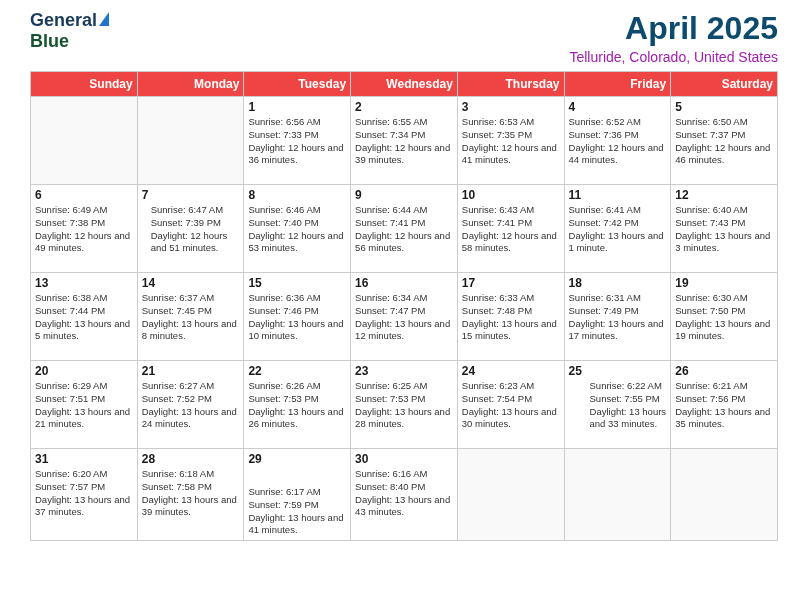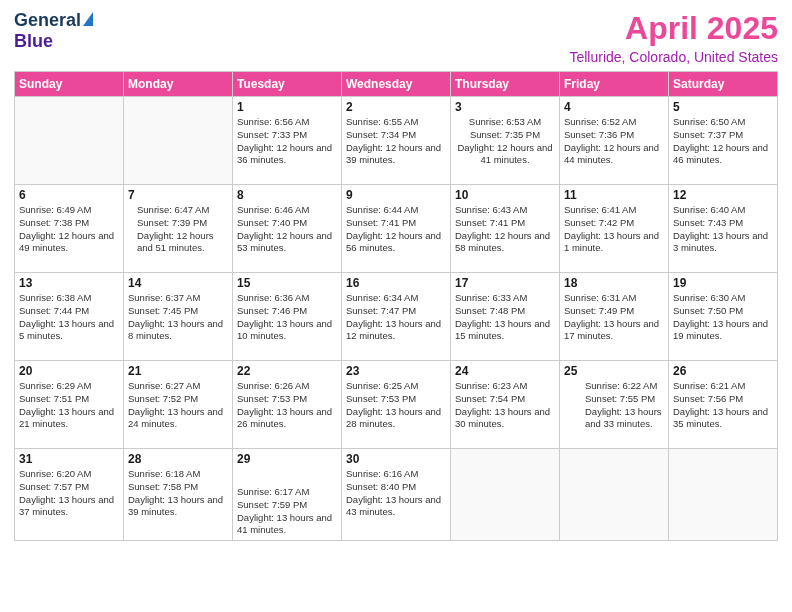--- a/index.html
+++ b/index.html
@@ -7,21 +7,21 @@
       font-family: Arial, sans-serif;
       background: #fff;
       width: 792px;
       height: 612px;
       overflow: hidden;
     }
     .page {
       width: 792px;
       height: 612px;
       background: #fff;
-      padding: 10px 14px 10px 14px;
+      padding: 10px 14px 10px 30px;
     }
     .header {
       display: flex;
       justify-content: space-between;
       align-items: flex-start;
       margin-bottom: 6px;
     }
     .logo-area {
       display: flex;
       flex-direction: column;
@@ -33,55 +33,55 @@
     }
     .logo-general {
       font-size: 18px;
       font-weight: bold;
       color: #1a3a5c;
       letter-spacing: 0;
     }
     .logo-blue {
       font-size: 18px;
       font-weight: bold;
-      color: #4c1d95;
+      color: #14532d;
     }
     .logo-triangle {
       width: 0;
       height: 0;
       border-left: 10px solid transparent;
       border-bottom: 14px solid #2176c7;
       margin-left: 2px;
       margin-top: -4px;
     }
     .title-area {
       text-align: right;
     }
     .main-title {
       font-size: 32px;
       font-weight: bold;
-      color: #ec4899;
+      color: #0c4a6e;
     }
     .subtitle {
       font-size: 14px;
       color: #a21caf;
       margin-top: 2px;
     }
     .calendar {
       width: 100%;
       border-collapse: collapse;
       table-layout: fixed;
     }
     .calendar th {
-      background: #ec4899;
+      background: #ef4444;
       color: #fff;
       font-size: 12px;
       font-weight: bold;
       padding: 5px 4px;
-      text-align: left;
+      text-align: right;
       border: 1px solid #ccc;
     }
     .calendar td {
       border: 1px solid #ccc;
       vertical-align: top;
       padding: 3px 4px;
       font-size: 10px;
       color: #333;
       height: 88px;
       background: #fff;
@@ -146,21 +146,21 @@
 Daylight: 12 hours and 36 minutes.</div>
           </td>
           <td>
             <span class="day-number">2</span>
             <div class="day-info" style="white-space: pre-line;">Sunrise: 6:55 AM
 Sunset: 7:34 PM
 Daylight: 12 hours and 39 minutes.</div>
           </td>
           <td>
             <span class="day-number">3</span>
-            <div class="day-info" style="white-space: pre-line; text-align: center;">Sunrise: 6:53 AM
+            <div class="day-info" style="white-space: pre-line;">Sunrise: 6:53 AM
 Sunset: 7:35 PM
 Daylight: 12 hours and 41 minutes.</div>
           </td>
           <td>
             <span class="day-number">4</span>
             <div class="day-info" style="white-space: pre-line;">Sunrise: 6:52 AM
 Sunset: 7:36 PM
 Daylight: 12 hours and 44 minutes.</div>
           </td>
           <td>

